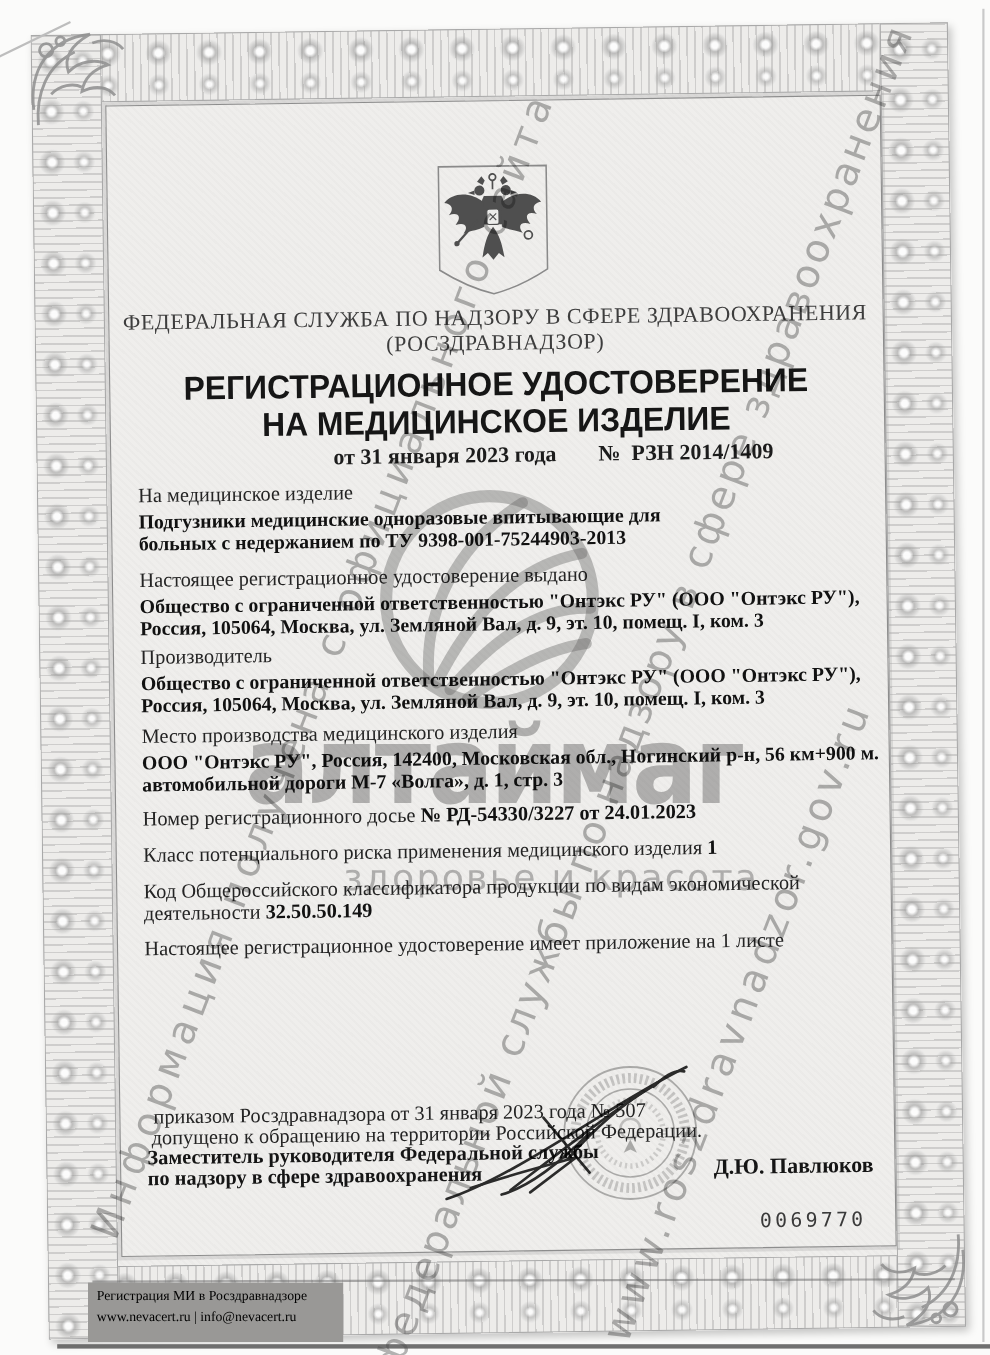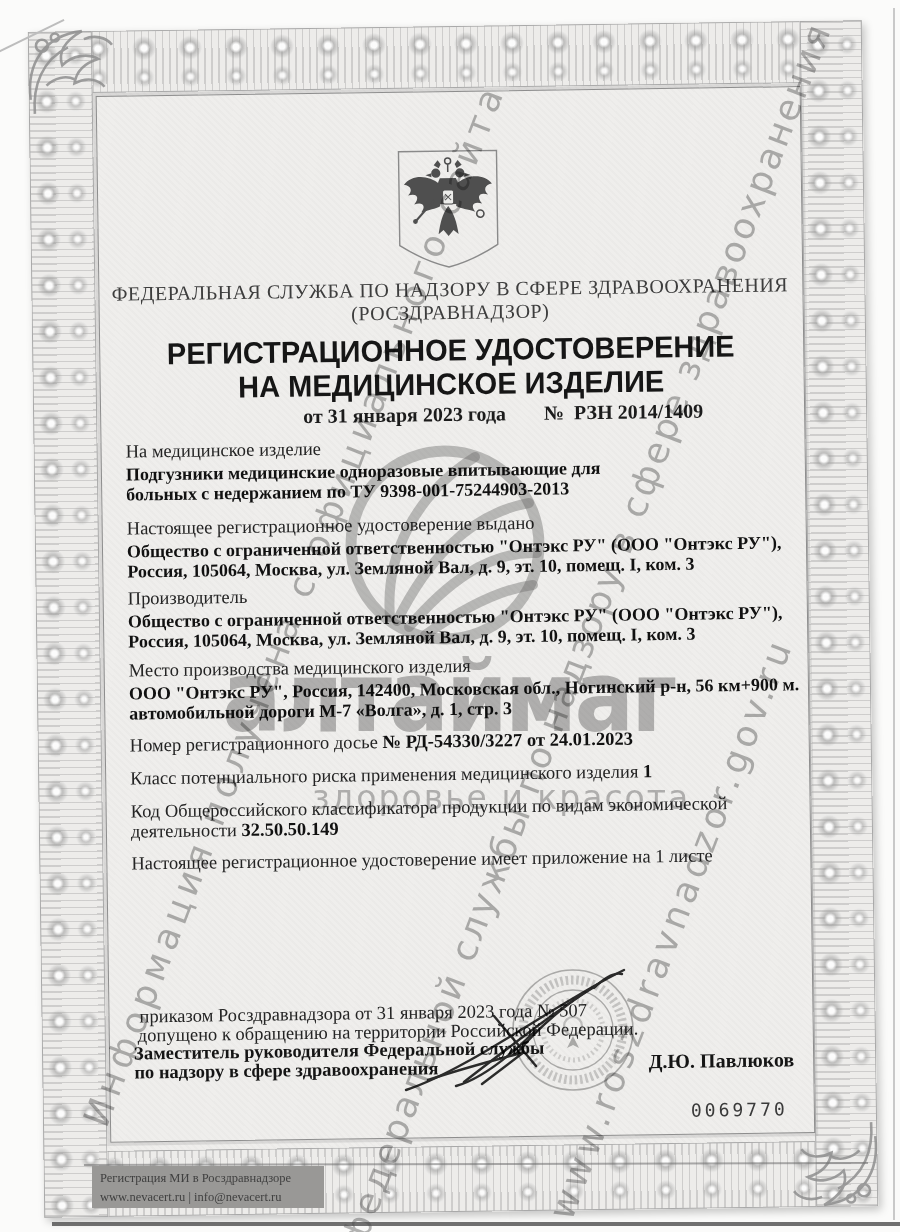--- a/index.html
+++ b/index.html
@@ -68,22 +68,22 @@
   .brand{position:absolute;left:222px;top:648px;font-family:"DejaVu Sans",sans-serif;font-weight:700;
          font-size:98px;line-height:1;letter-spacing:-3px;color:rgba(120,120,120,.50);
          transform:scaleX(.9);transform-origin:0 0;}
   .tagline{position:absolute;left:312px;top:778px;font-family:"DejaVu Sans",sans-serif;
          font-size:33px;letter-spacing:2px;color:rgba(125,125,125,.52);}
   .logo-ring{position:absolute;left:340px;top:440px;width:210px;height:210px;}
   .stamp{position:absolute;left:509px;top:966px;width:128px;height:128px;}
   .signature{position:absolute;left:398px;top:958px;width:240px;height:150px;}
 
   
-  .footer-badge{position:absolute;left:92px;top:1166px;width:216px;background:#999896;
-        color:#404040;font-size:12.5px;line-height:19px;padding:3px 8px 1px;z-index:6;}
+  .footer-badge{position:absolute;left:80px;top:1166px;width:216px;background:#999896;
+        color:#000000;font-size:12.5px;line-height:19px;padding:3px 8px 13px;z-index:6;}
   .scanline{position:absolute;left:84px;top:1163px;width:784px;height:1.5px;
         background:rgba(110,110,110,.55);transform:rotate(-.15deg);z-index:5;}
   .bottom-shadow{position:absolute;left:52px;top:1222px;width:848px;height:4px;background:#4d4d4d;opacity:.8;}
   .right-edge{position:absolute;left:893px;top:8px;width:2px;height:1212px;background:#c9c9c9;}
   .paper-corner{position:absolute;left:-10px;top:36px;width:78px;height:2px;background:#bdbdbd;transform:rotate(-26deg);}
 </style>
 </head>
 <body>
 
 <div class="sheet">

